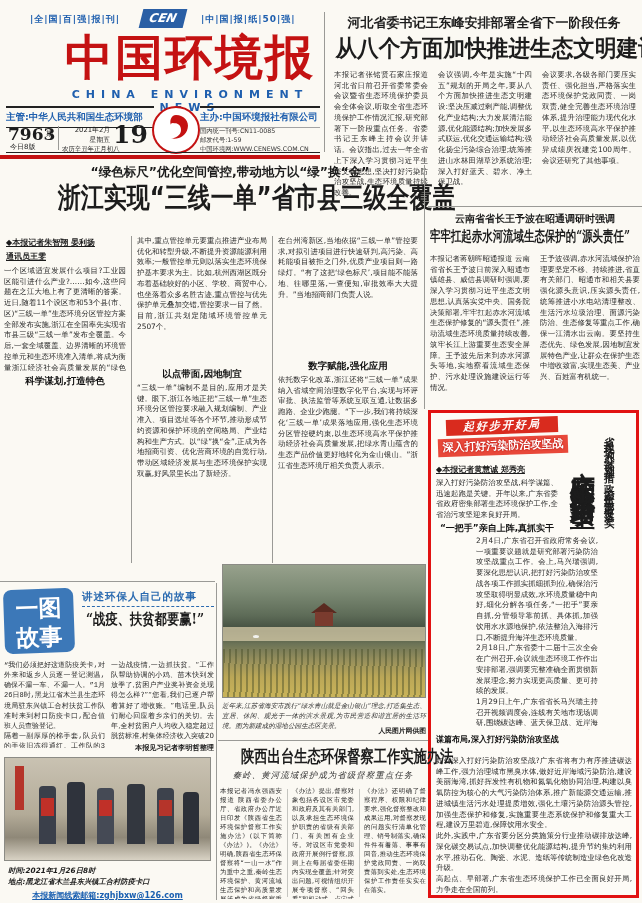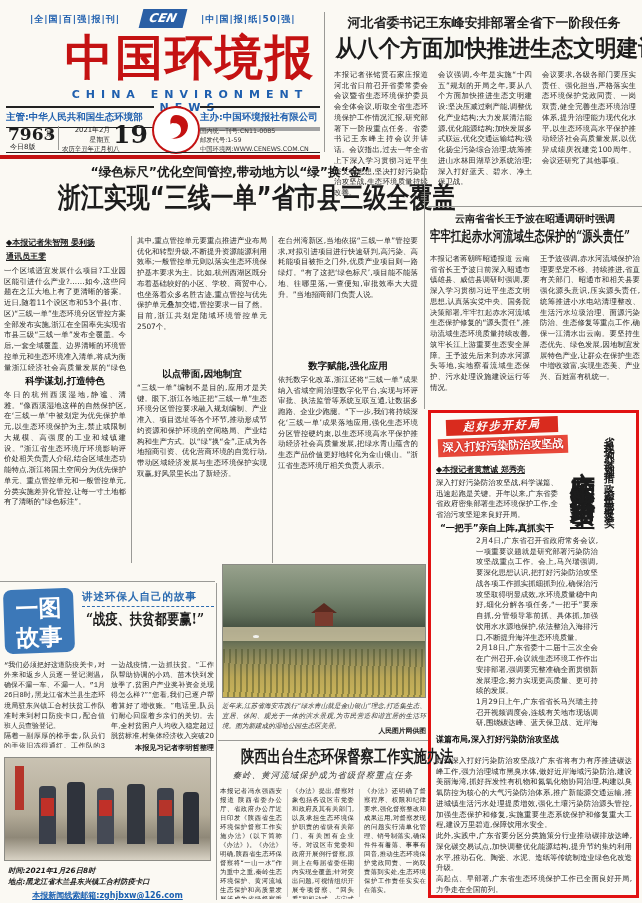--- a/index.html
+++ b/index.html
@@ -32,21 +32,21 @@
 
   <div class="abs blue bold" style="left:30px;top:13px;font-size:9px;letter-spacing:1px;">|全|国|百|强|报|刊|</div>
   <div class="abs" style="left:141px;top:9px;width:44px;height:19px;background:#2a5fa5;transform:skewX(-14deg);
        color:#fff;font-style:italic;font-weight:bold;font-size:12px;text-align:center;line-height:19px;">CEN</div>
   <div class="abs blue bold" style="left:201px;top:13px;font-size:9px;letter-spacing:1px;">|中|国|报|纸|50|强|</div>
 
   <div class="abs serif bold red center" style="left:58px;top:26px;width:264px;font-size:48px;letter-spacing:2px;">中国环境报</div>
   <div class="abs bold blue center" style="left:60px;top:88px;width:260px;font-size:11px;letter-spacing:6px;">CHINA ENVIRONMENT NEWS</div>
 
   <div class="abs bold blue" style="left:6px;top:106px;width:148px;font-size:9.5px;border-top:2px solid #222;border-bottom:1px solid #222;padding:3px 0;">主管:中华人民共和国生态环境部</div>
-  <div class="abs bold blue" style="left:200px;top:106px;width:120px;font-size:9.5px;border-top:2px solid #222;border-bottom:4px solid #a3a3a3;padding:3px 0;">主办:中国环境报社有限公司</div>
+  <div class="abs bold blue" style="left:200px;top:106px;width:120px;font-size:9.5px;border-top:2px solid #222;border-bottom:1px solid #a3a3a3;padding:3px 0;">主办:中国环境报社有限公司</div>
 
   <div class="abs" style="left:152px;top:106px;width:44px;height:44px;border-radius:50%;border:2px solid #c41212;background:#fff;">
     <svg width="40" height="40" viewBox="0 0 24 24" style="margin:2px;">
       <path d="M12 3c5 0 8 4 7 8-1 5-6 7-10 6 3 0 6-2 6-5 0-4-4-5-6-3-1-2 0-6 3-6z" fill="#c41212"></path>
       <circle cx="10" cy="9" r="1.2" fill="#fff"></circle>
     </svg>
   </div>
 
   <div class="abs serif bold" style="left:8px;top:124px;font-size:17px;">7963</div>
   <div class="abs" style="left:46px;top:129px;font-size:7px;">期</div>
@@ -73,21 +73,20 @@
   <div class="abs body-text" style="left:438px;top:70px;width:94px;height:136px;">会议强调,今年是实施“十四五”规划的开局之年,要从八个方面加快推进生态文明建设:坚决压减过剩产能,调整优化产业结构;大力发展清洁能源,优化能源结构;加快发展多式联运,优化交通运输结构;强化扬尘污染综合治理;统筹推进山水林田湖草沙系统治理;深入打好蓝天、碧水、净土保卫战。</div>
   <div class="abs body-text" style="left:542px;top:70px;width:94px;height:136px;">会议要求,各级各部门要压实责任、强化担当,严格落实生态环境保护党政同责、一岗双责,健全完善生态环境治理体系,提升治理能力现代化水平,以生态环境高水平保护推动经济社会高质量发展,以优异成绩庆祝建党100周年。会议还研究了其他事项。</div>
 
   <div class="abs bold center" style="left:40px;top:164px;width:380px;font-size:12.5px;">“绿色标尺”优化空间管控,带动地方以“绿”换“金”</div>
   <div class="abs bold center sq82" style="left:20px;top:179px;width:420px;font-size:28px;">浙江实现“三线一单”省市县三级全覆盖</div>
 
   <div class="abs bold" style="left:6px;top:236px;width:120px;font-size:8px;line-height:1.8;white-space:pre-line;text-decoration:underline;">◆本报记者朱智翔 晏利扬
 通讯员王雯</div>
   <div class="abs body-text" style="left:4px;top:266px;width:122px;height:106px;">一个区域适宜发展什么项目?工业园区能引进什么产业?……如今,这些问题在之江大地上有了更清晰的答案。近日,随着11个设区市和53个县(市、区)“三线一单”生态环境分区管控方案全部发布实施,浙江在全国率先实现省市县三级“三线一单”发布全覆盖。今后,一套全域覆盖、边界清晰的环境管控单元和生态环境准入清单,将成为衡量浙江经济社会高质量发展的“绿色标尺”。</div>
   <div class="abs subhead" style="left:4px;top:375px;width:122px;">科学谋划,打造特色</div>
-  <div class="abs body-text" style="left:4px;top:390px;width:122px;height:173px;">冬日的杭州西溪湿地,静谧、清雅。“像西溪湿地这样的自然保护区,在‘三线一单’中被划定为优先保护单元,以生态环境保护为主,禁止或限制大规模、高强度的工业和城镇建设。”浙江省生态环境厅环境影响评价处相关负责人介绍,结合区域生态功能特点,浙江将国土空间分为优先保护单元、重点管控单元和一般管控单元,分类实施差异化管控,让每一寸土地都有了清晰的“绿色标注”。</div>
 
   <div class="abs vline" style="left:131px;top:236px;height:327px;"></div>
   <div class="abs body-text" style="left:137px;top:236px;width:130px;height:128px;">其中,重点管控单元要重点推进产业布局优化和转型升级,不断提升资源能源利用效率;一般管控单元则以落实生态环境保护基本要求为主。比如,杭州西湖区既分布着基础较好的小区、学校、商贸中心,也坐落着众多名胜古迹,重点管控与优先保护单元叠加交错,管控要求一目了然。目前,浙江共划定陆域环境管控单元2507个。</div>
   <div class="abs subhead" style="left:137px;top:368px;width:130px;">以点带面,因地制宜</div>
   <div class="abs body-text" style="left:137px;top:383px;width:130px;height:180px;">“三线一单”编制不是目的,应用才是关键。眼下,浙江各地正把“三线一单”生态环境分区管控要求融入规划编制、产业准入、项目选址等各个环节,推动形成节约资源和保护环境的空间格局、产业结构和生产方式。以“绿”换“金”,正成为各地招商引资、优化营商环境的自觉行动,带动区域经济发展与生态环境保护实现双赢,好风景里长出了新经济。</div>
 
   <div class="abs vline" style="left:272px;top:236px;height:327px;"></div>
   <div class="abs body-text" style="left:278px;top:236px;width:140px;height:120px;">在台州湾新区,当地依据“三线一单”管控要求,对拟引进项目进行快速研判,高污染、高耗能项目被拒之门外,优质产业项目则一路绿灯。“有了这把‘绿色标尺’,项目能不能落地、往哪里落,一查便知,审批效率大大提升。”当地招商部门负责人说。</div>
   <div class="abs subhead" style="left:278px;top:360px;width:140px;">数字赋能,强化应用</div>
   <div class="abs body-text" style="left:278px;top:375px;width:140px;height:188px;">依托数字化改革,浙江还将“三线一单”成果纳入省域空间治理数字化平台,实现与环评审批、执法监管等系统互联互通,让数据多跑路、企业少跑腿。“下一步,我们将持续深化‘三线一单’成果落地应用,强化生态环境分区管控硬约束,以生态环境高水平保护推动经济社会高质量发展,把绿水青山蕴含的生态产品价值更好地转化为金山银山。”浙江省生态环境厅相关负责人表示。</div>

